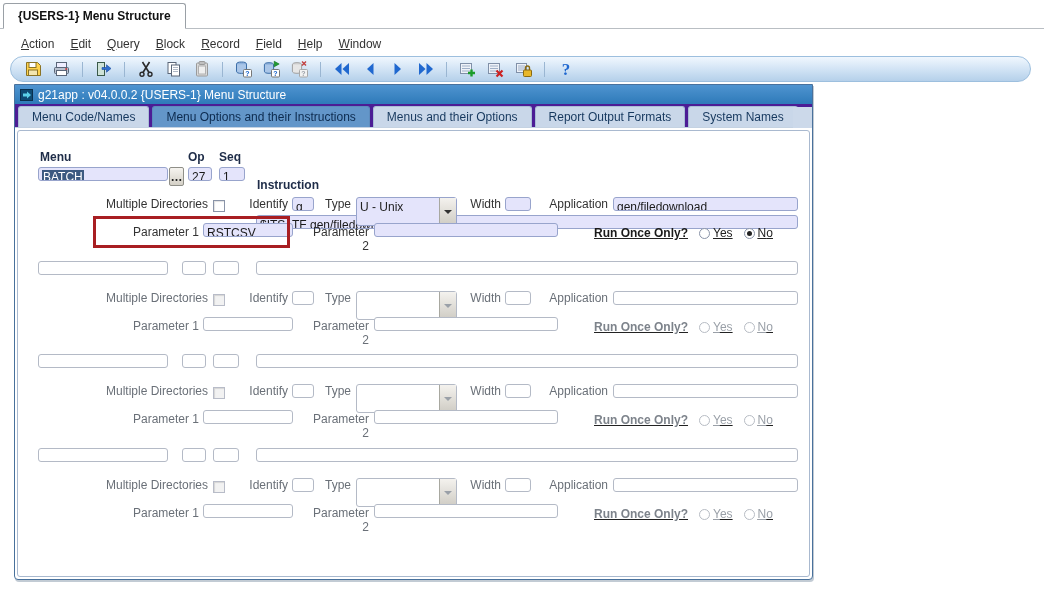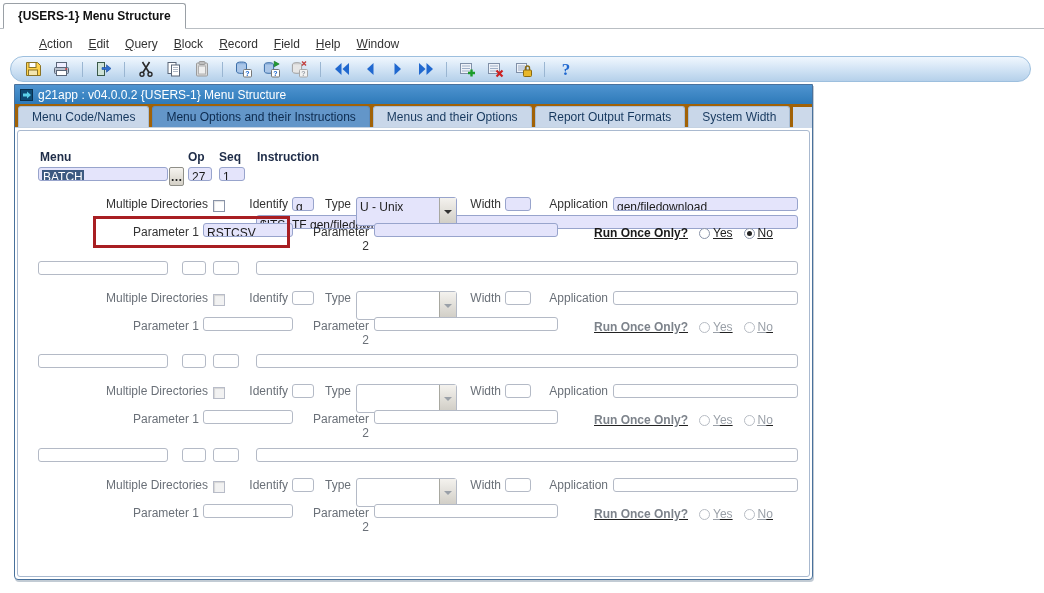--- a/index.html
+++ b/index.html
@@ -11,21 +11,21 @@
   }
   
   .page-tab {
     position:absolute; left:3px; top:3px; height:26px; padding:0 14px;
     background:#fff; border:1px solid #9aa0a6; border-bottom:1px solid #fff;
     border-radius:3px 3px 0 0; display:flex; align-items:center;
     font-weight:bold; color:#111; z-index:2;
   }
   .page-tab-line { position:absolute; left:0; top:28px; width:1044px; height:1px; background:#b9bec3; z-index:1; }
   
-  .menu-bar { position:absolute; left:21px; top:37px; display:flex; gap:16px; color:#333;margin-left:18px; }
+  .menu-bar { position:absolute; left:21px; top:37px; display:flex; gap:16px; color:#333; }
   .menu-item { cursor:default; }
   
   .toolbar {
     position:absolute; left:10px; top:56px; width:1021px; height:26px;
     border:1px solid #9dbfde; border-radius:13px;
     background:linear-gradient(#f0f7fe, #cfe2f4 55%, #b5d0ea);
     display:flex; align-items:center; padding:0 12px; gap:7px;
   }
   .ticon { width:21px; height:18px; display:flex; align-items:center; justify-content:center; }
   .tsep { width:1px; height:15px; background:#9ab6d2; margin:0 3px; }
@@ -33,21 +33,21 @@
   .window {
     position:absolute; left:14px; top:84px; width:799px; height:496px;
     background:#fff; border:1px solid #49719c; border-radius:0 0 4px 4px;
     box-shadow:1px 2px 0 rgba(120,140,160,.45);
   }
   .titlebar {
     height:19px; background:linear-gradient(#4f94d0, #2e7ab9);
     color:#fff; display:flex; align-items:center; padding:0 5px; gap:5px;
   }
   .tabstrip {
-    position:relative; height:24px; background:#a16207;
+    position:relative; height:24px; background:#4c1d95;
     display:flex; align-items:flex-end; padding-left:3px;
     border-bottom:1px solid #c4d2e2;
   }
   .wtab {
     height:21px; display:flex; align-items:center; padding:0 13px; margin-right:3px;
     background:#c9d7e9; color:#16385e; border:1px solid #a9bed6; border-bottom:none;
     border-radius:3px 3px 0 0; white-space:nowrap; cursor:default;
   }
   .wtab.active { background:#6396c9; color:#0c2a4e; border-color:#5d8cbd; }
   .tab-filler { position:absolute; right:0; top:3px; width:19px; height:21px; background:#ccd9ea; }
@@ -272,33 +272,33 @@
       <div class="wtab active">
           <span>Menu Options and their Instructions</span>
         </div>
       <div class="wtab">
           <span>Menus and their Options</span>
         </div>
       <div class="wtab">
           <span>Report Output Formats</span>
         </div>
       <div class="wtab">
-          <span>System Width</span>
+          <span>System Names</span>
         </div>
       <div class="tab-filler"></div>
     </div>
     <div class="content"></div>
   </div>
 
   <div class="record current" style="top:150px;">
     <div class="row" style="top:0;">
       <span class="cell hdr" style="left:24px;">Menu</span>
       <span class="cell hdr" style="left:172px;">Op</span>
       <span class="cell hdr" style="left:203px;">Seq</span>
-      <span class="cell hdr" style="left:241px;">Instruction</span>
+      <span class="cell hdr" style="left:241px;margin-top:28px;">Instruction</span>
     </div>
     <div class="row" style="top:17px;">
       <div class="field" style="left:22px; width:130px;"><span class="sel-text">BATCH</span></div>
       <div class="lov-btn" style="left:153px;">
           <span>…</span>
         </div>
       <div class="field" style="left:172px; width:24px;">27</div>
       <div class="field" style="left:203px; width:26px;">1</div>
       <div class="field" style="left:240px; width:542px;margin-top:48px;">$ITS_TF gen/filedownload</div>
     </div>

